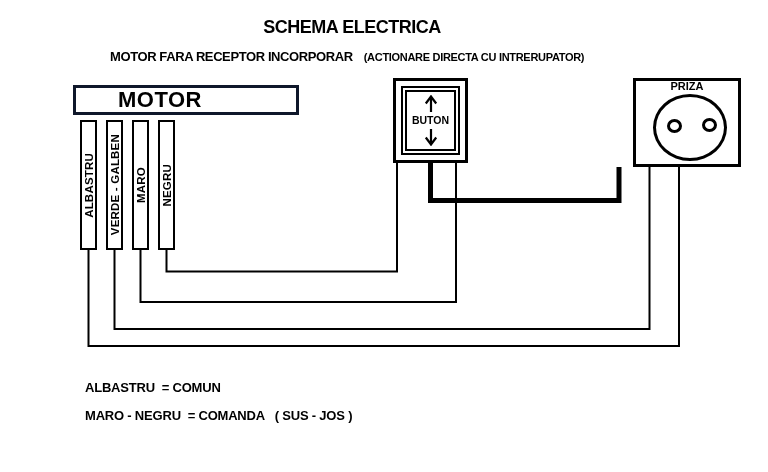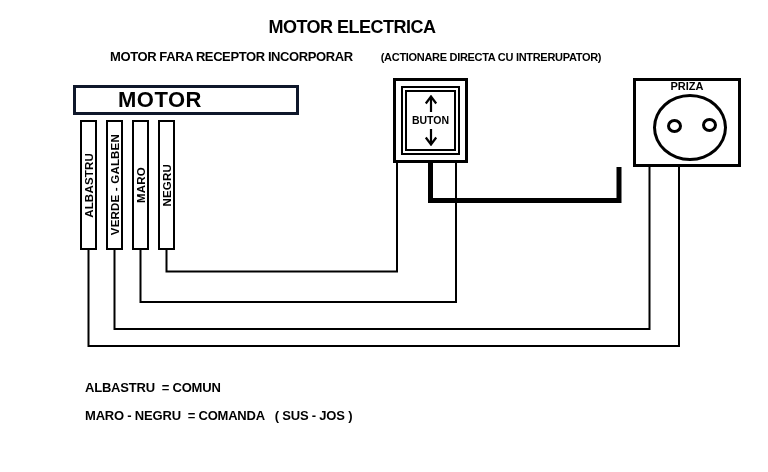--- a/index.html
+++ b/index.html
@@ -27,21 +27,21 @@
     font-weight: bold;
     letter-spacing: -0.5px;
     white-space: nowrap;
   }
   .subtitle-row {
     position: absolute;
     left: 110px;
     top: 49px;
     display: flex;
     align-items: baseline;
-    gap: 28px;
+    gap: 11px;
     white-space: nowrap;
   }
   .subtitle-main {
     font-size: 13px;
     font-weight: bold;
     letter-spacing: -0.4px;
   }
   .subtitle-note {
     font-size: 11px;
     font-weight: bold;
@@ -203,21 +203,21 @@
     letter-spacing: -0.2px;
     line-height: 27.5px;
     white-space: pre;
   }
 </style>
 </head>
 <body>
 
 <div class="page">
 
-  <div class="title">MOTOR ELECTRICA</div>
+  <div class="title">SCHEMA ELECTRICA</div>
 
   <div class="subtitle-row">
     <span class="subtitle-main">MOTOR FARA RECEPTOR INCORPORAR</span>
     <span class="subtitle-note">(ACTIONARE DIRECTA CU INTRERUPATOR)</span>
   </div>
 
   <svg class="wires" viewBox="0 0 768 472" xmlns="http://www.w3.org/2000/svg">
     <polyline class="wire-thin" points="166.5,250 166.5,271.5 397,271.5 397,163"></polyline>
     <polyline class="wire-thin" points="140.5,250 140.5,302 456,302 456,163"></polyline>
     <polyline class="wire-thin" points="114.5,250 114.5,329 649.5,329 649.5,167"></polyline>

